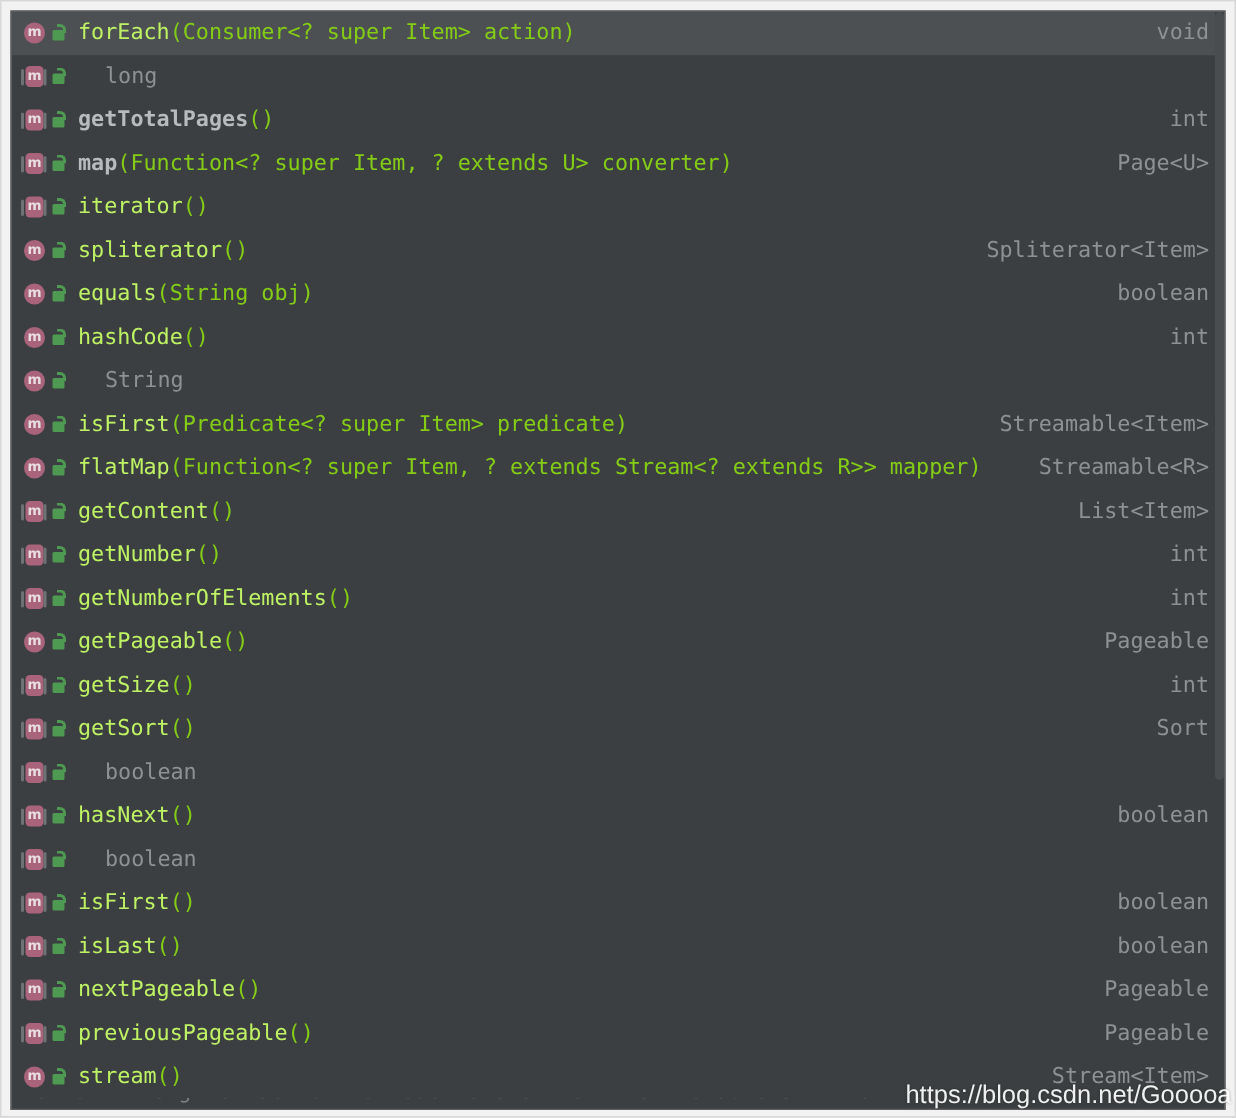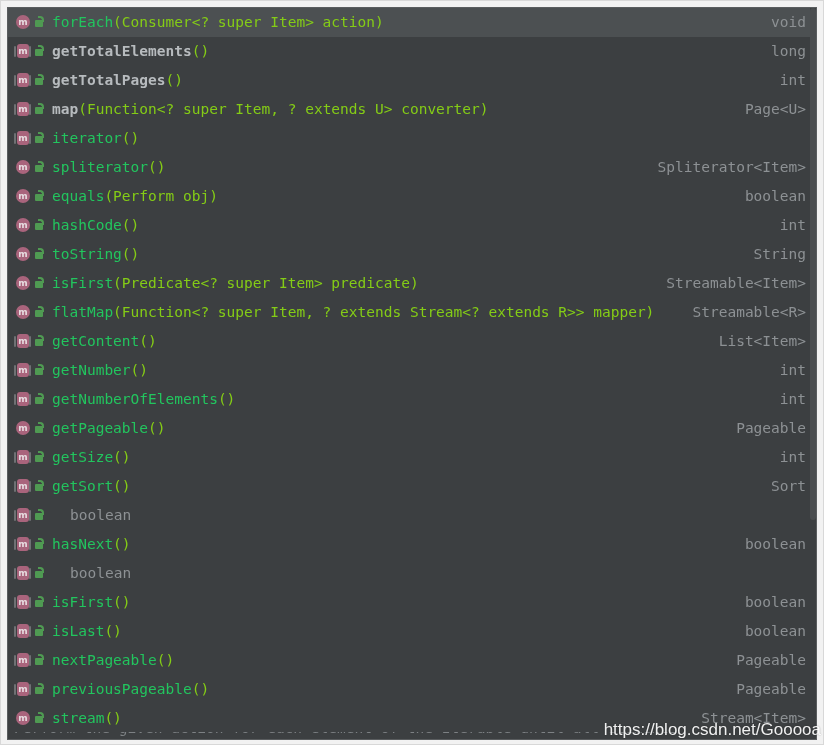--- a/index.html
+++ b/index.html
@@ -134,21 +134,21 @@
   }
 
   .sig {
     flex: 1 1 auto;
     font-size: 14.5px;
     color: #9a9ea1;
     overflow: hidden;
     text-overflow: clip;
     letter-spacing: 0px;
   }
-  .sig .mname { color: #22c55e; }
+  .sig .mname { color: #bef264; }
   .sig .mname.bold { font-weight: bold; color: #b7bbbe; }
   .sig .params { color: #84cc16; }
 
   .rettype {
     flex: 0 0 auto;
     font-size: 14.5px;
     color: #8d9194;
     padding-left: 18px;
     text-align: center;
   }
@@ -226,21 +226,20 @@
           <span class="rettype">void</span>
         </div>
         <div class="completion-row">
           <span class="icon-method abstract">
             <span class="disc">m</span>
           </span>
           <span class="icon-visibility">
             <span class="shackle"></span>
             <span class="body"></span>
           </span>
-          <span class="sig"><span class="mname bold">getTotalElements</span><span class="params">()</span></span>
           <span class="rettype">long</span>
         </div>
         <div class="completion-row">
           <span class="icon-method abstract">
             <span class="disc">m</span>
           </span>
           <span class="icon-visibility">
             <span class="shackle"></span>
             <span class="body"></span>
           </span>
@@ -280,21 +279,21 @@
           <span class="rettype">Spliterator&lt;Item&gt;</span>
         </div>
         <div class="completion-row">
           <span class="icon-method">
             <span class="disc">m</span>
           </span>
           <span class="icon-visibility">
             <span class="shackle"></span>
             <span class="body"></span>
           </span>
-          <span class="sig"><span class="mname">equals</span><span class="params">(Perform obj)</span></span>
+          <span class="sig"><span class="mname">equals</span><span class="params">(String obj)</span></span>
           <span class="rettype">boolean</span>
         </div>
         <div class="completion-row">
           <span class="icon-method">
             <span class="disc">m</span>
           </span>
           <span class="icon-visibility">
             <span class="shackle"></span>
             <span class="body"></span>
           </span>
@@ -302,21 +301,20 @@
           <span class="rettype">int</span>
         </div>
         <div class="completion-row">
           <span class="icon-method">
             <span class="disc">m</span>
           </span>
           <span class="icon-visibility">
             <span class="shackle"></span>
             <span class="body"></span>
           </span>
-          <span class="sig"><span class="mname">toString</span><span class="params">()</span></span>
           <span class="rettype">String</span>
         </div>
         <div class="completion-row">
           <span class="icon-method">
             <span class="disc">m</span>
           </span>
           <span class="icon-visibility">
             <span class="shackle"></span>
             <span class="body"></span>
           </span>

